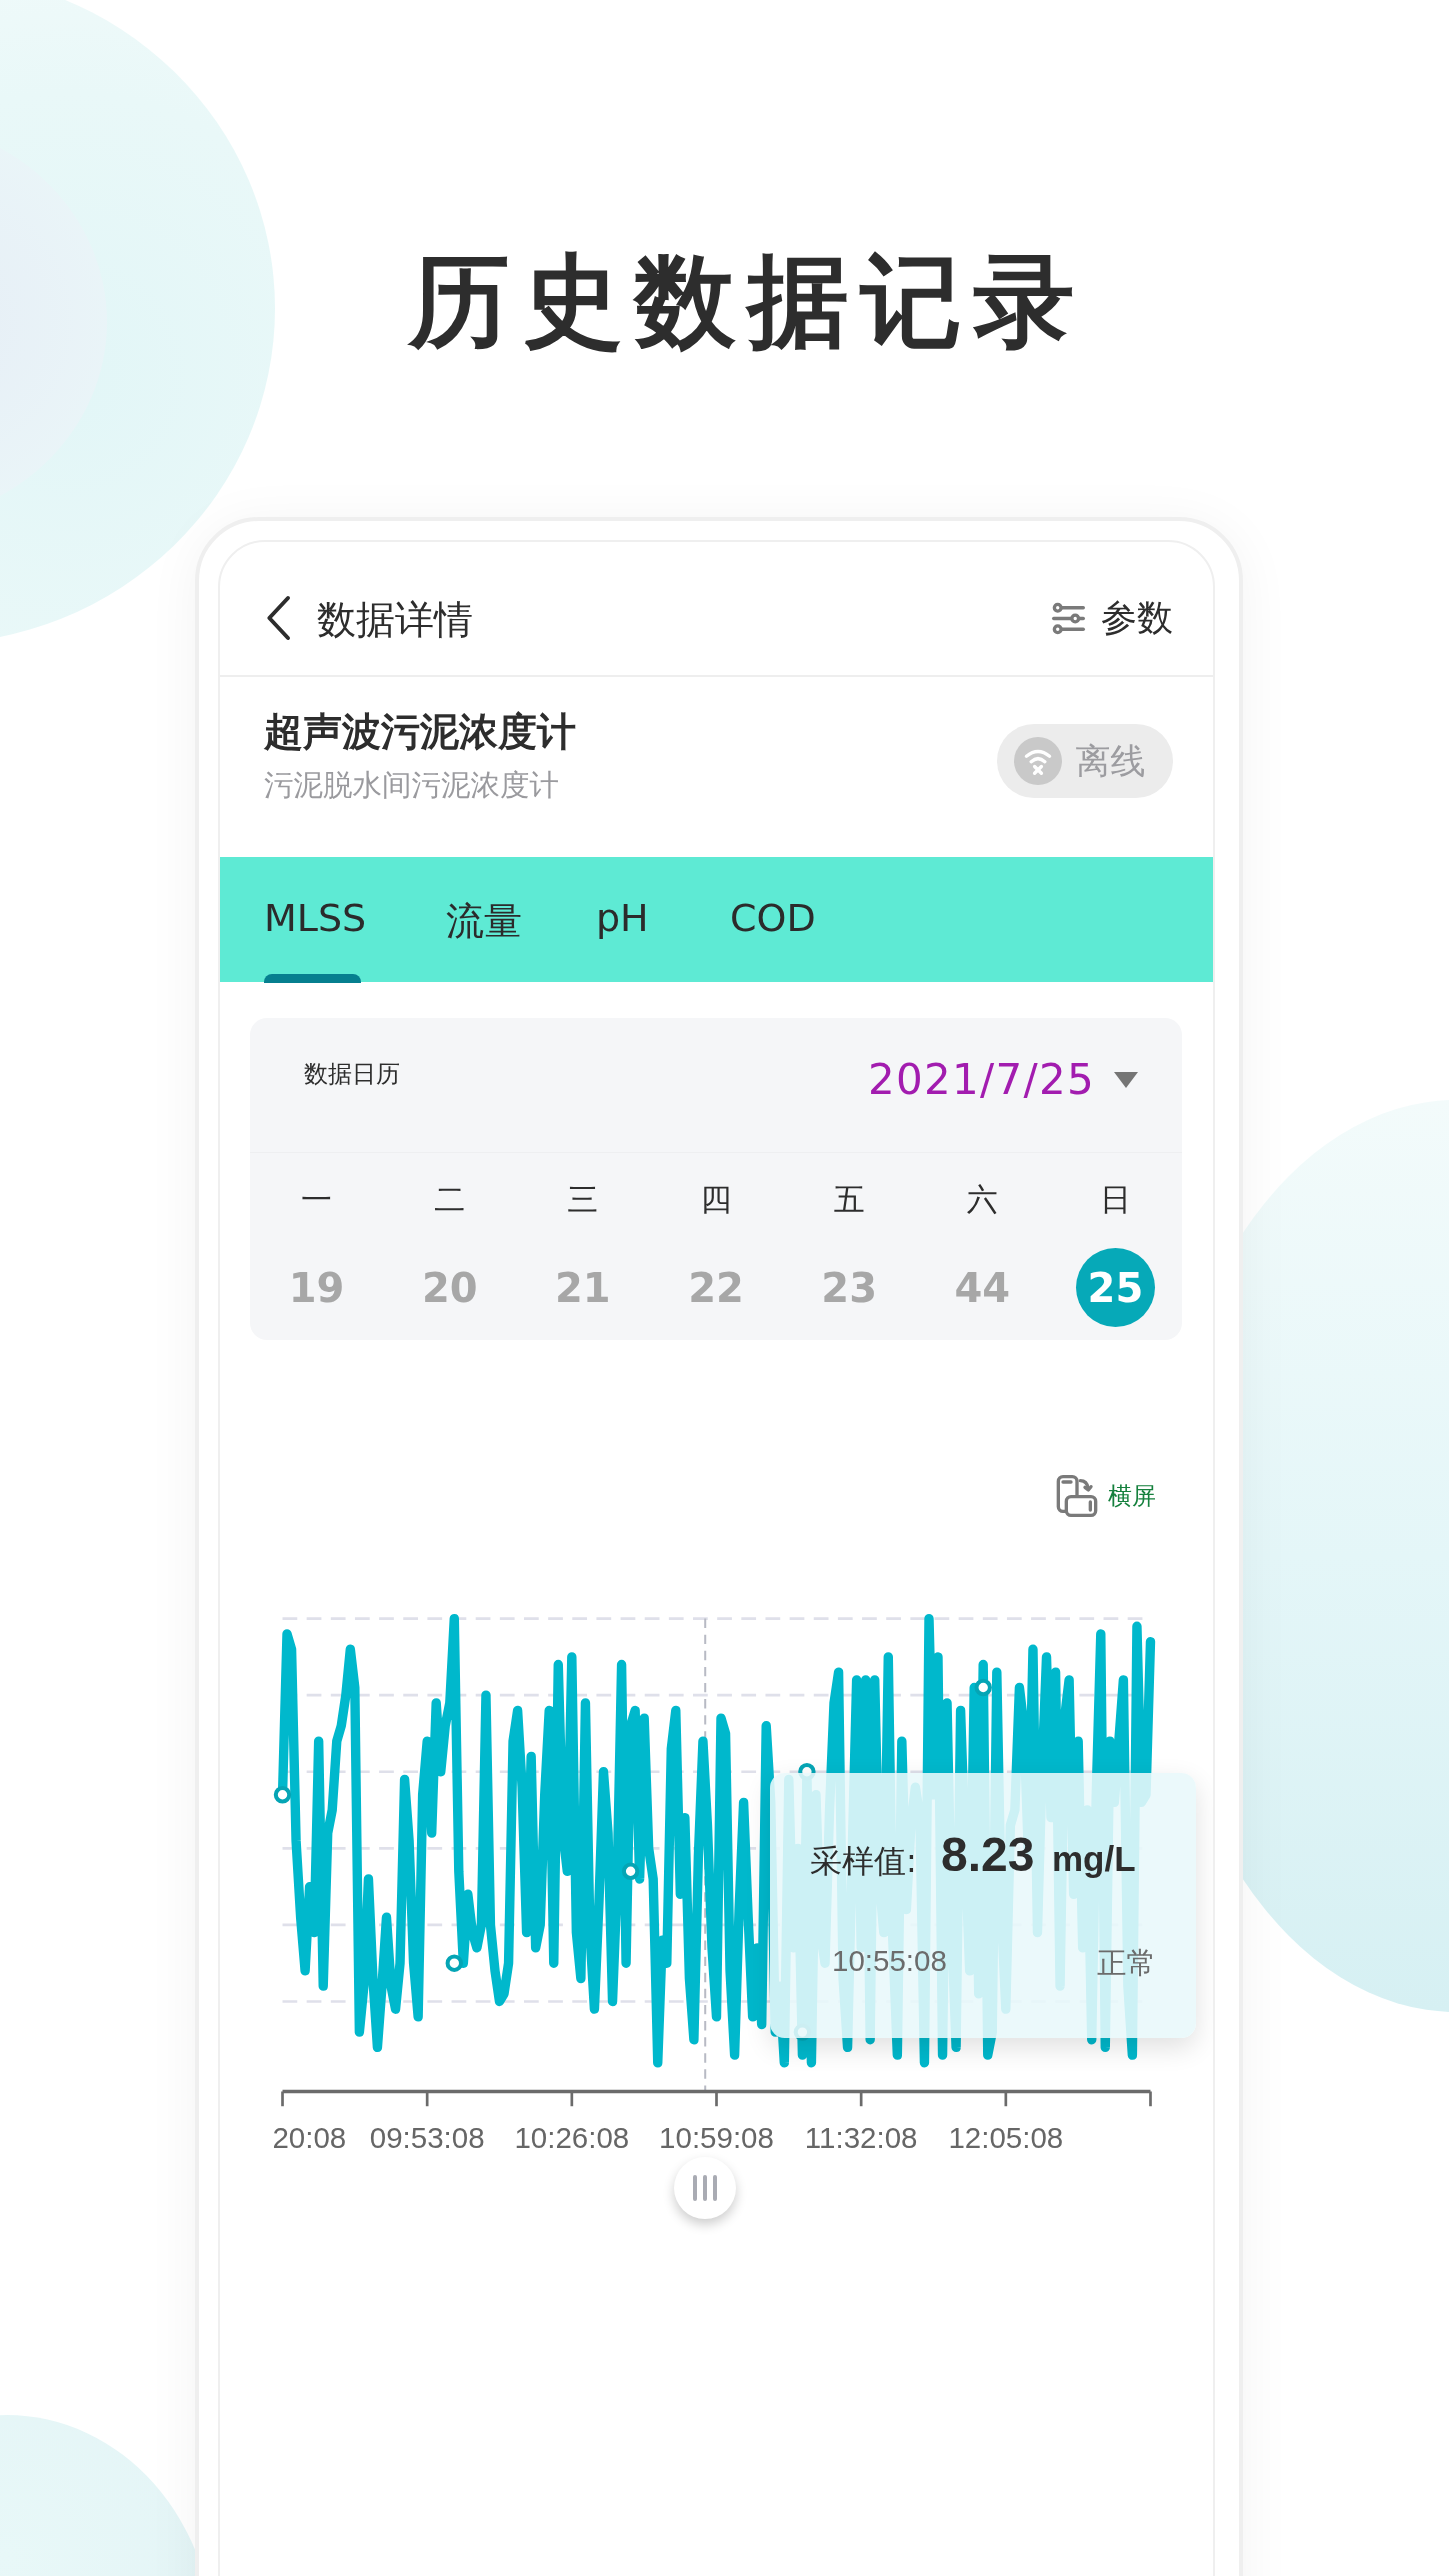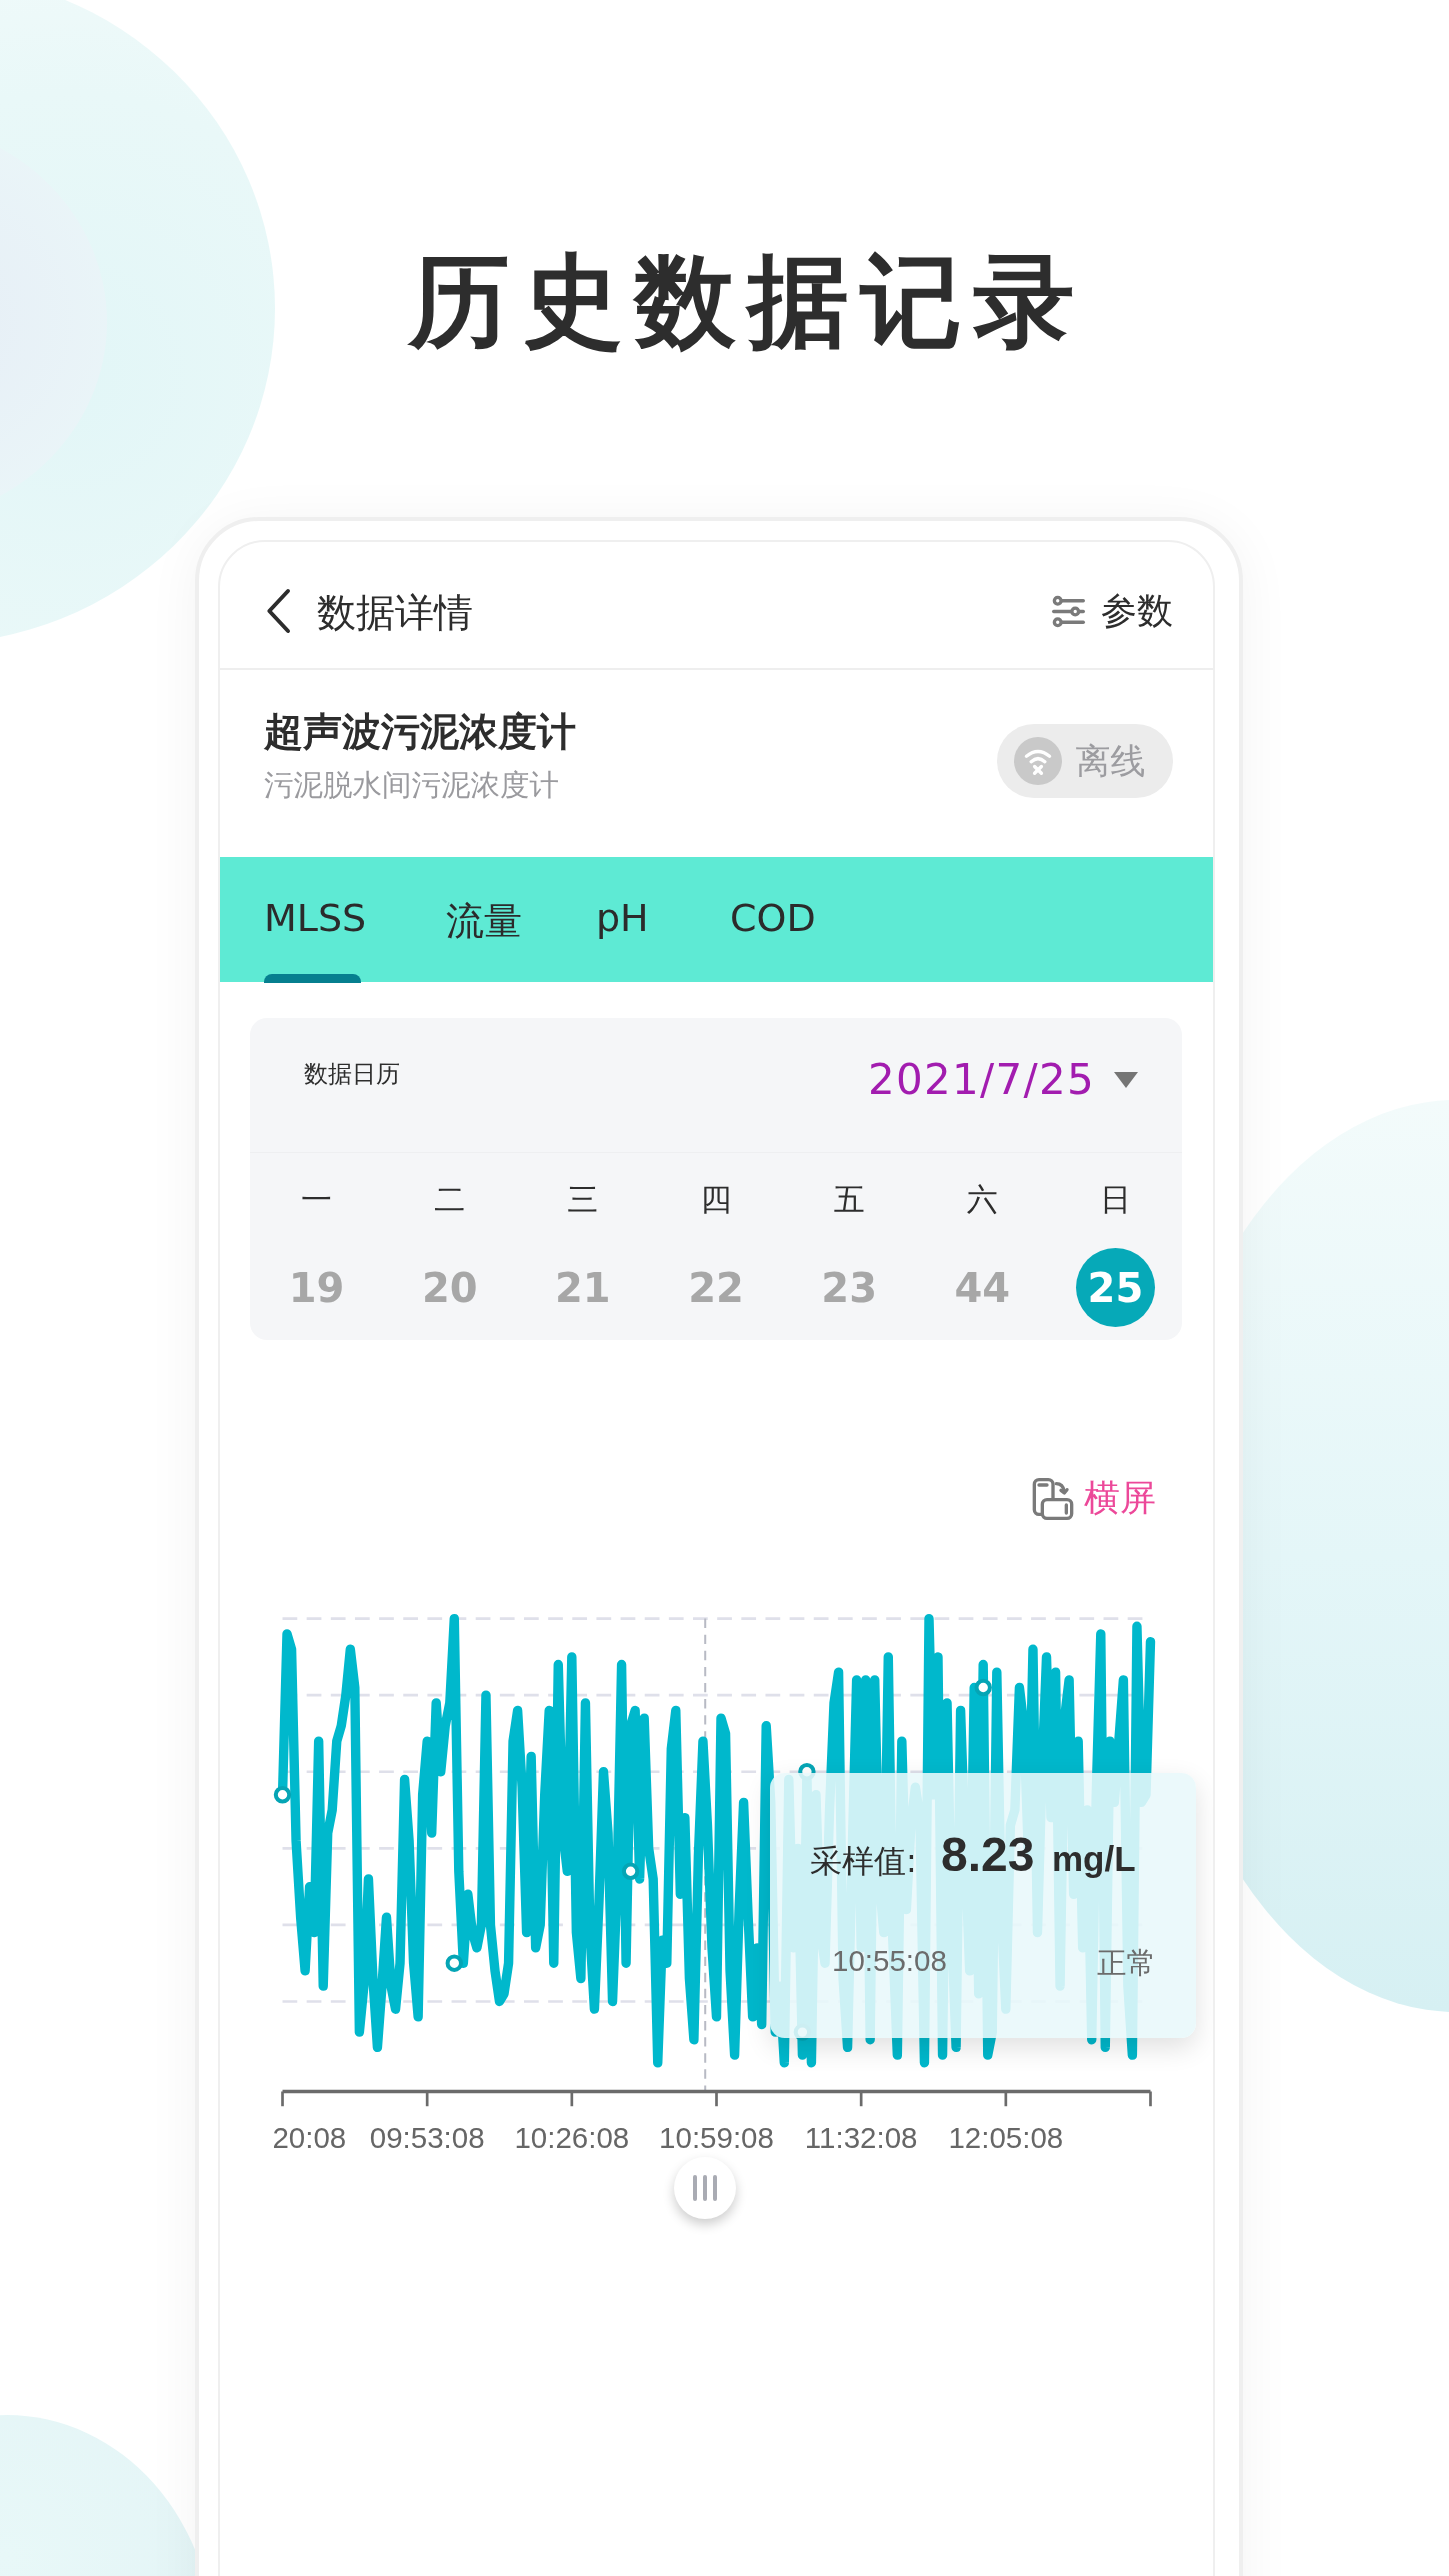--- a/index.html
+++ b/index.html
@@ -37,21 +37,21 @@
     border:4.7px solid #efefef; border-radius:64px; background:#ffffff;
     box-shadow:0 6.7px 54px rgba(0,0,0,0.05);
   }
   .screen {
     position:absolute; left:218px; top:540px; width:993px; height:2080px;
     border:2.7px solid #efefef; border-radius:47px 47px 0 0; background:#ffffff;
     overflow:hidden;
   }
 
   
-  .hdr { position:absolute; left:0; top:5px; width:100%; height:121px; border-bottom:2.7px solid #eeeeee; }
+  .hdr { position:absolute; left:0; top:12px; width:100%; height:121px; border-bottom:2.7px solid #eeeeee; }
   .back-btn { position:absolute; left:40px; top:37px; width:40px; height:54px; cursor:pointer; }
   .hdr-title { position:absolute; left:97px; top:39px; font-size:39px; color:#2d2d2d; }
   .params-btn { position:absolute; right:40px; top:37px; height:54px; display:flex; align-items:center; gap:14.8px; cursor:pointer; }
   .params-btn .lbl { font-size:36px; color:#2d2d2d;text-align:center; }
 
   
   .device { position:absolute; left:0; top:123px; width:100%; height:192px; }
   .dev-name { position:absolute; left:44px; top:40px; font-size:39px; font-weight:bold; color:#2d2d2d; }
   .dev-sub { position:absolute; left:44px; top:101px; font-size:29.5px; color:#9a9a9e; }
   .status-badge {
@@ -76,21 +76,21 @@
   .week-row, .day-row { position:absolute; left:0; width:100%; display:flex; }
   .week-row { top:161px; }
   .day-row { top:231px; }
   .cell { width:calc(100%/7); text-align:center; }
   .wk { font-size:31px; color:#2d2d2d; }
   .day { font-size:40px; font-weight:bold; color:#a7a7a7; height:77px; display:flex; align-items:center; justify-content:center; cursor:pointer; }
   .day.sel span { width:79px; height:79px; border-radius:50%; background:#06a9b8; color:#fff; display:flex; align-items:center; justify-content:center; }
 
   
   .landscape-btn { position:absolute; right:57px; top:932px; display:flex; align-items:center; gap:9.4px; cursor:pointer; }
-  .landscape-btn .lbl { font-size:36px; color:#ec4899; }
+  .landscape-btn .lbl { font-size:24px; color:#15803d; }
 
   
   .chart-svg { position:absolute; left:0; top:0; }
   .xtick { font-size:44px; fill:#666666; font-family:"Liberation Sans",sans-serif; }
 
   .tooltip {
     position:absolute; left:550px; top:1231px; width:426px; height:265px;
     background:rgba(232,248,250,0.88); border-radius:14.8px;
     box-shadow:0 9.4px 27px rgba(0,0,0,0.12);
   }

